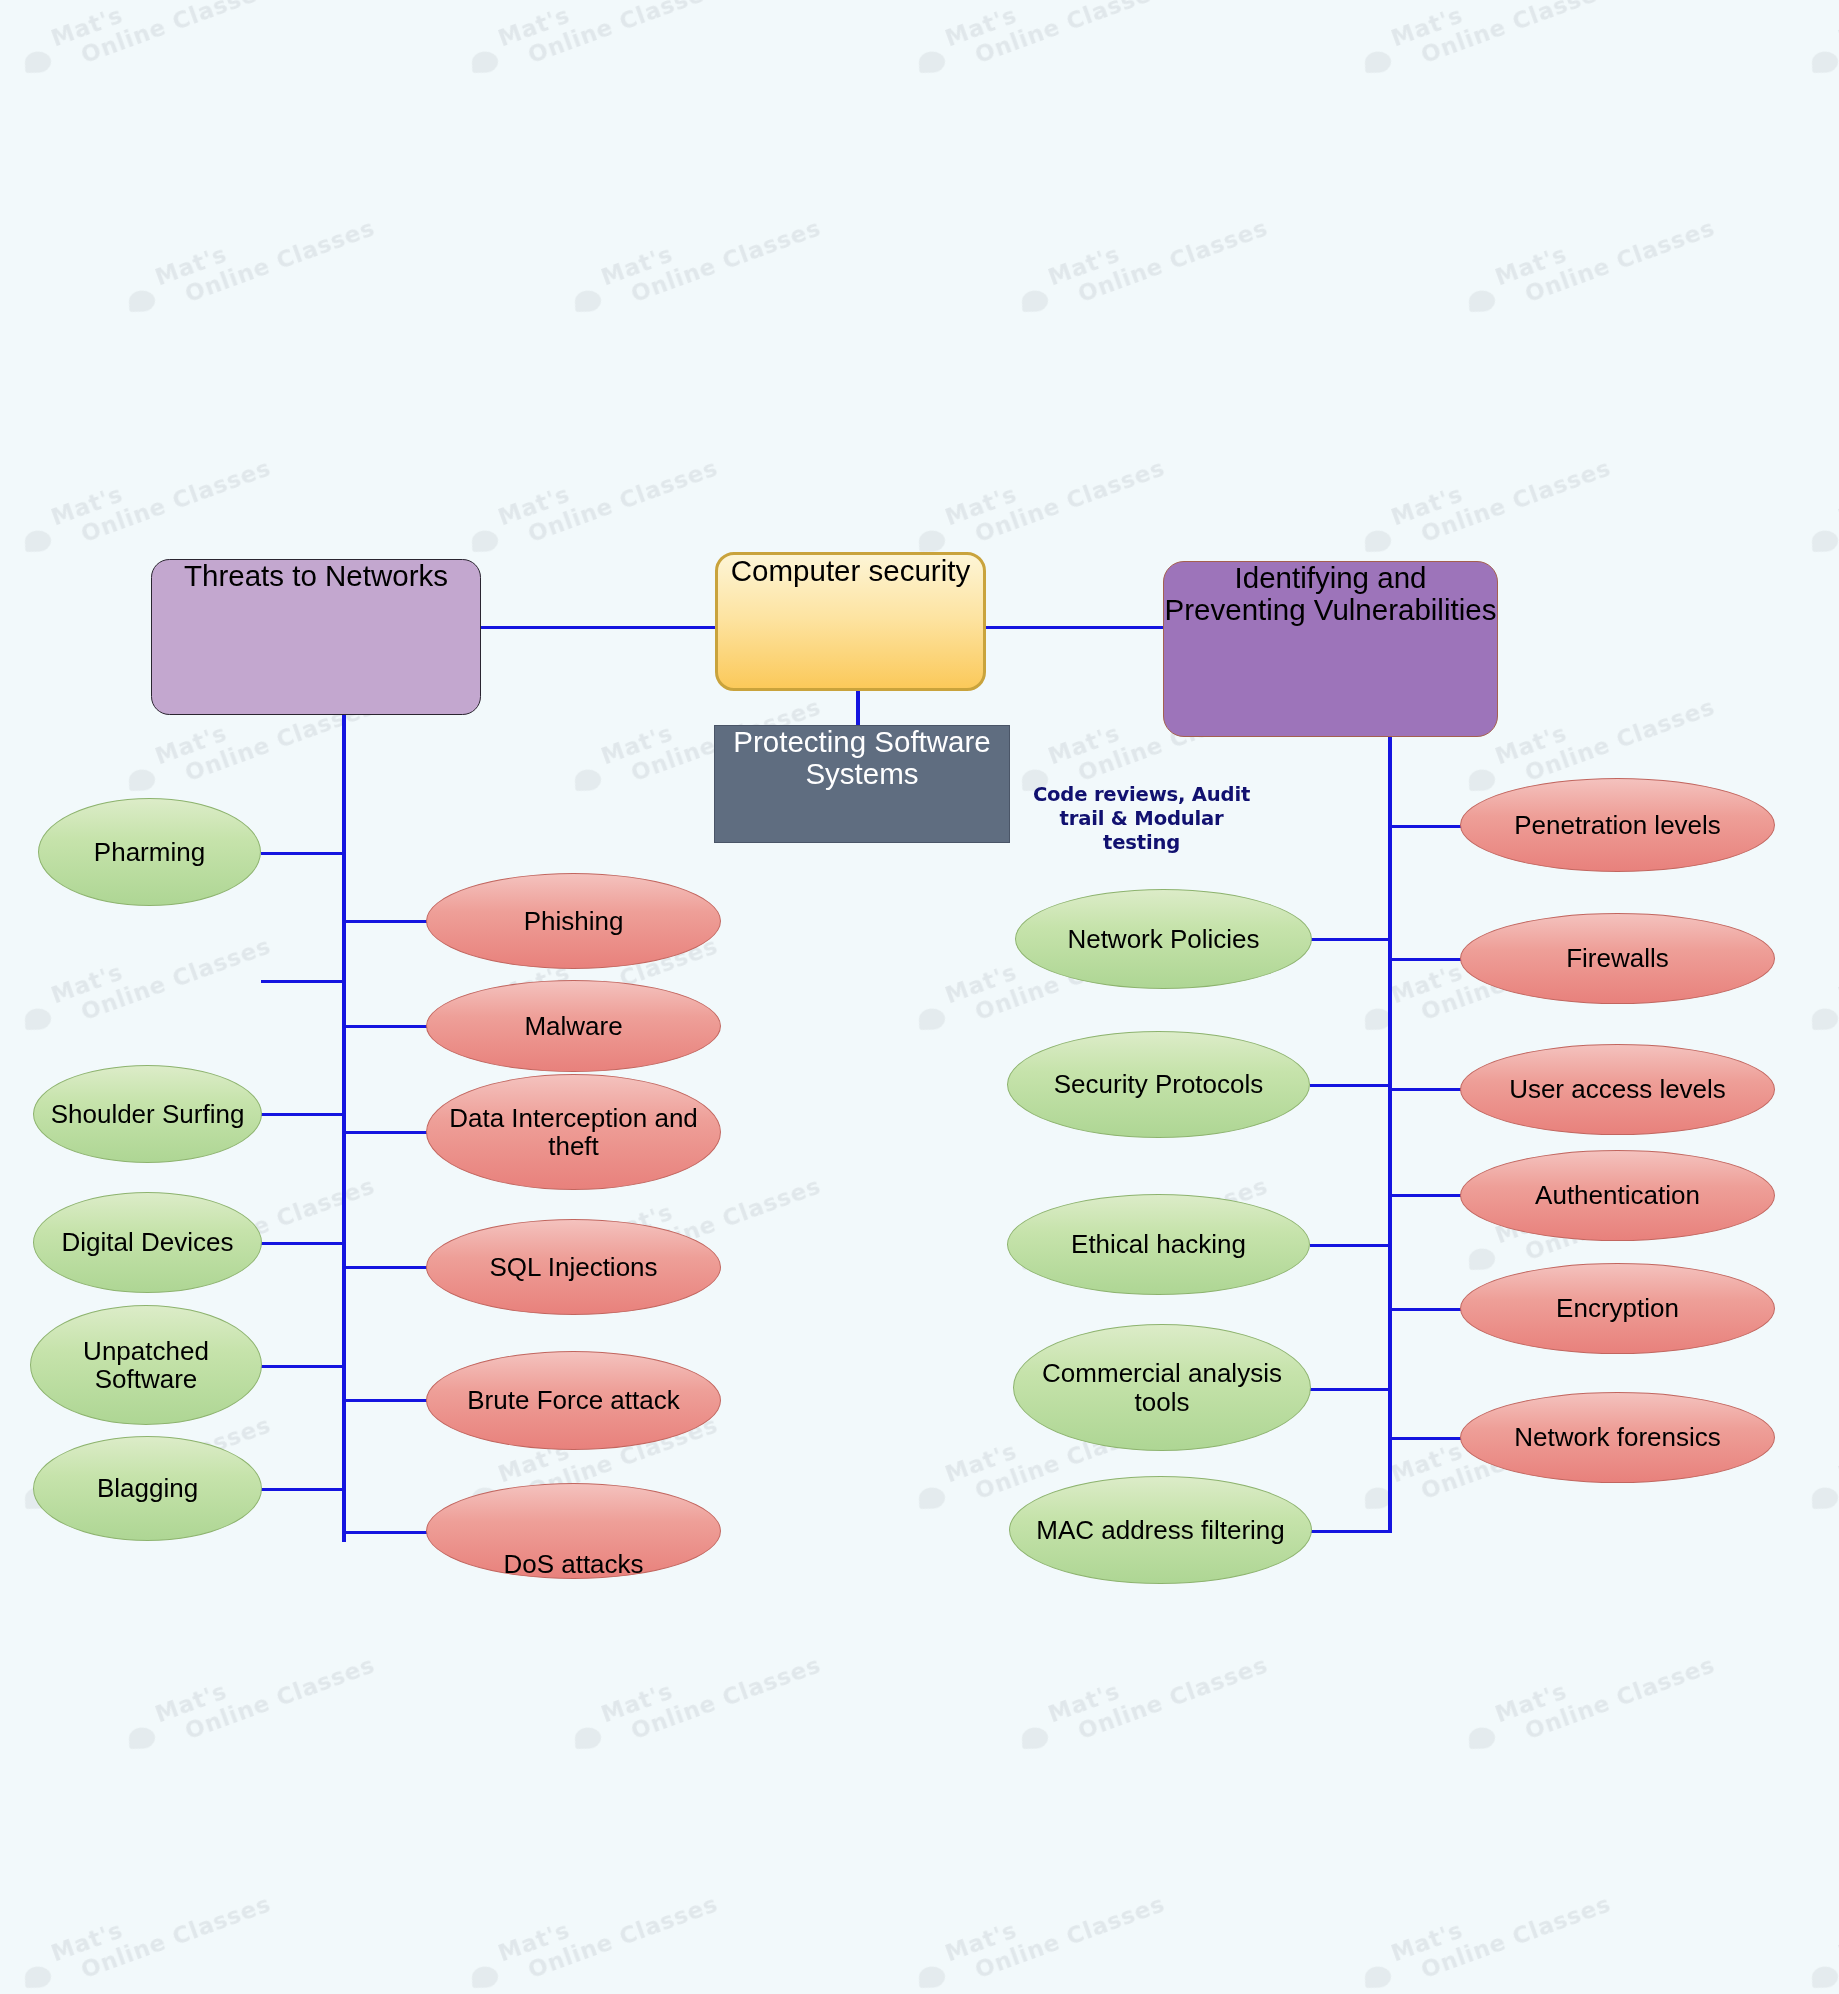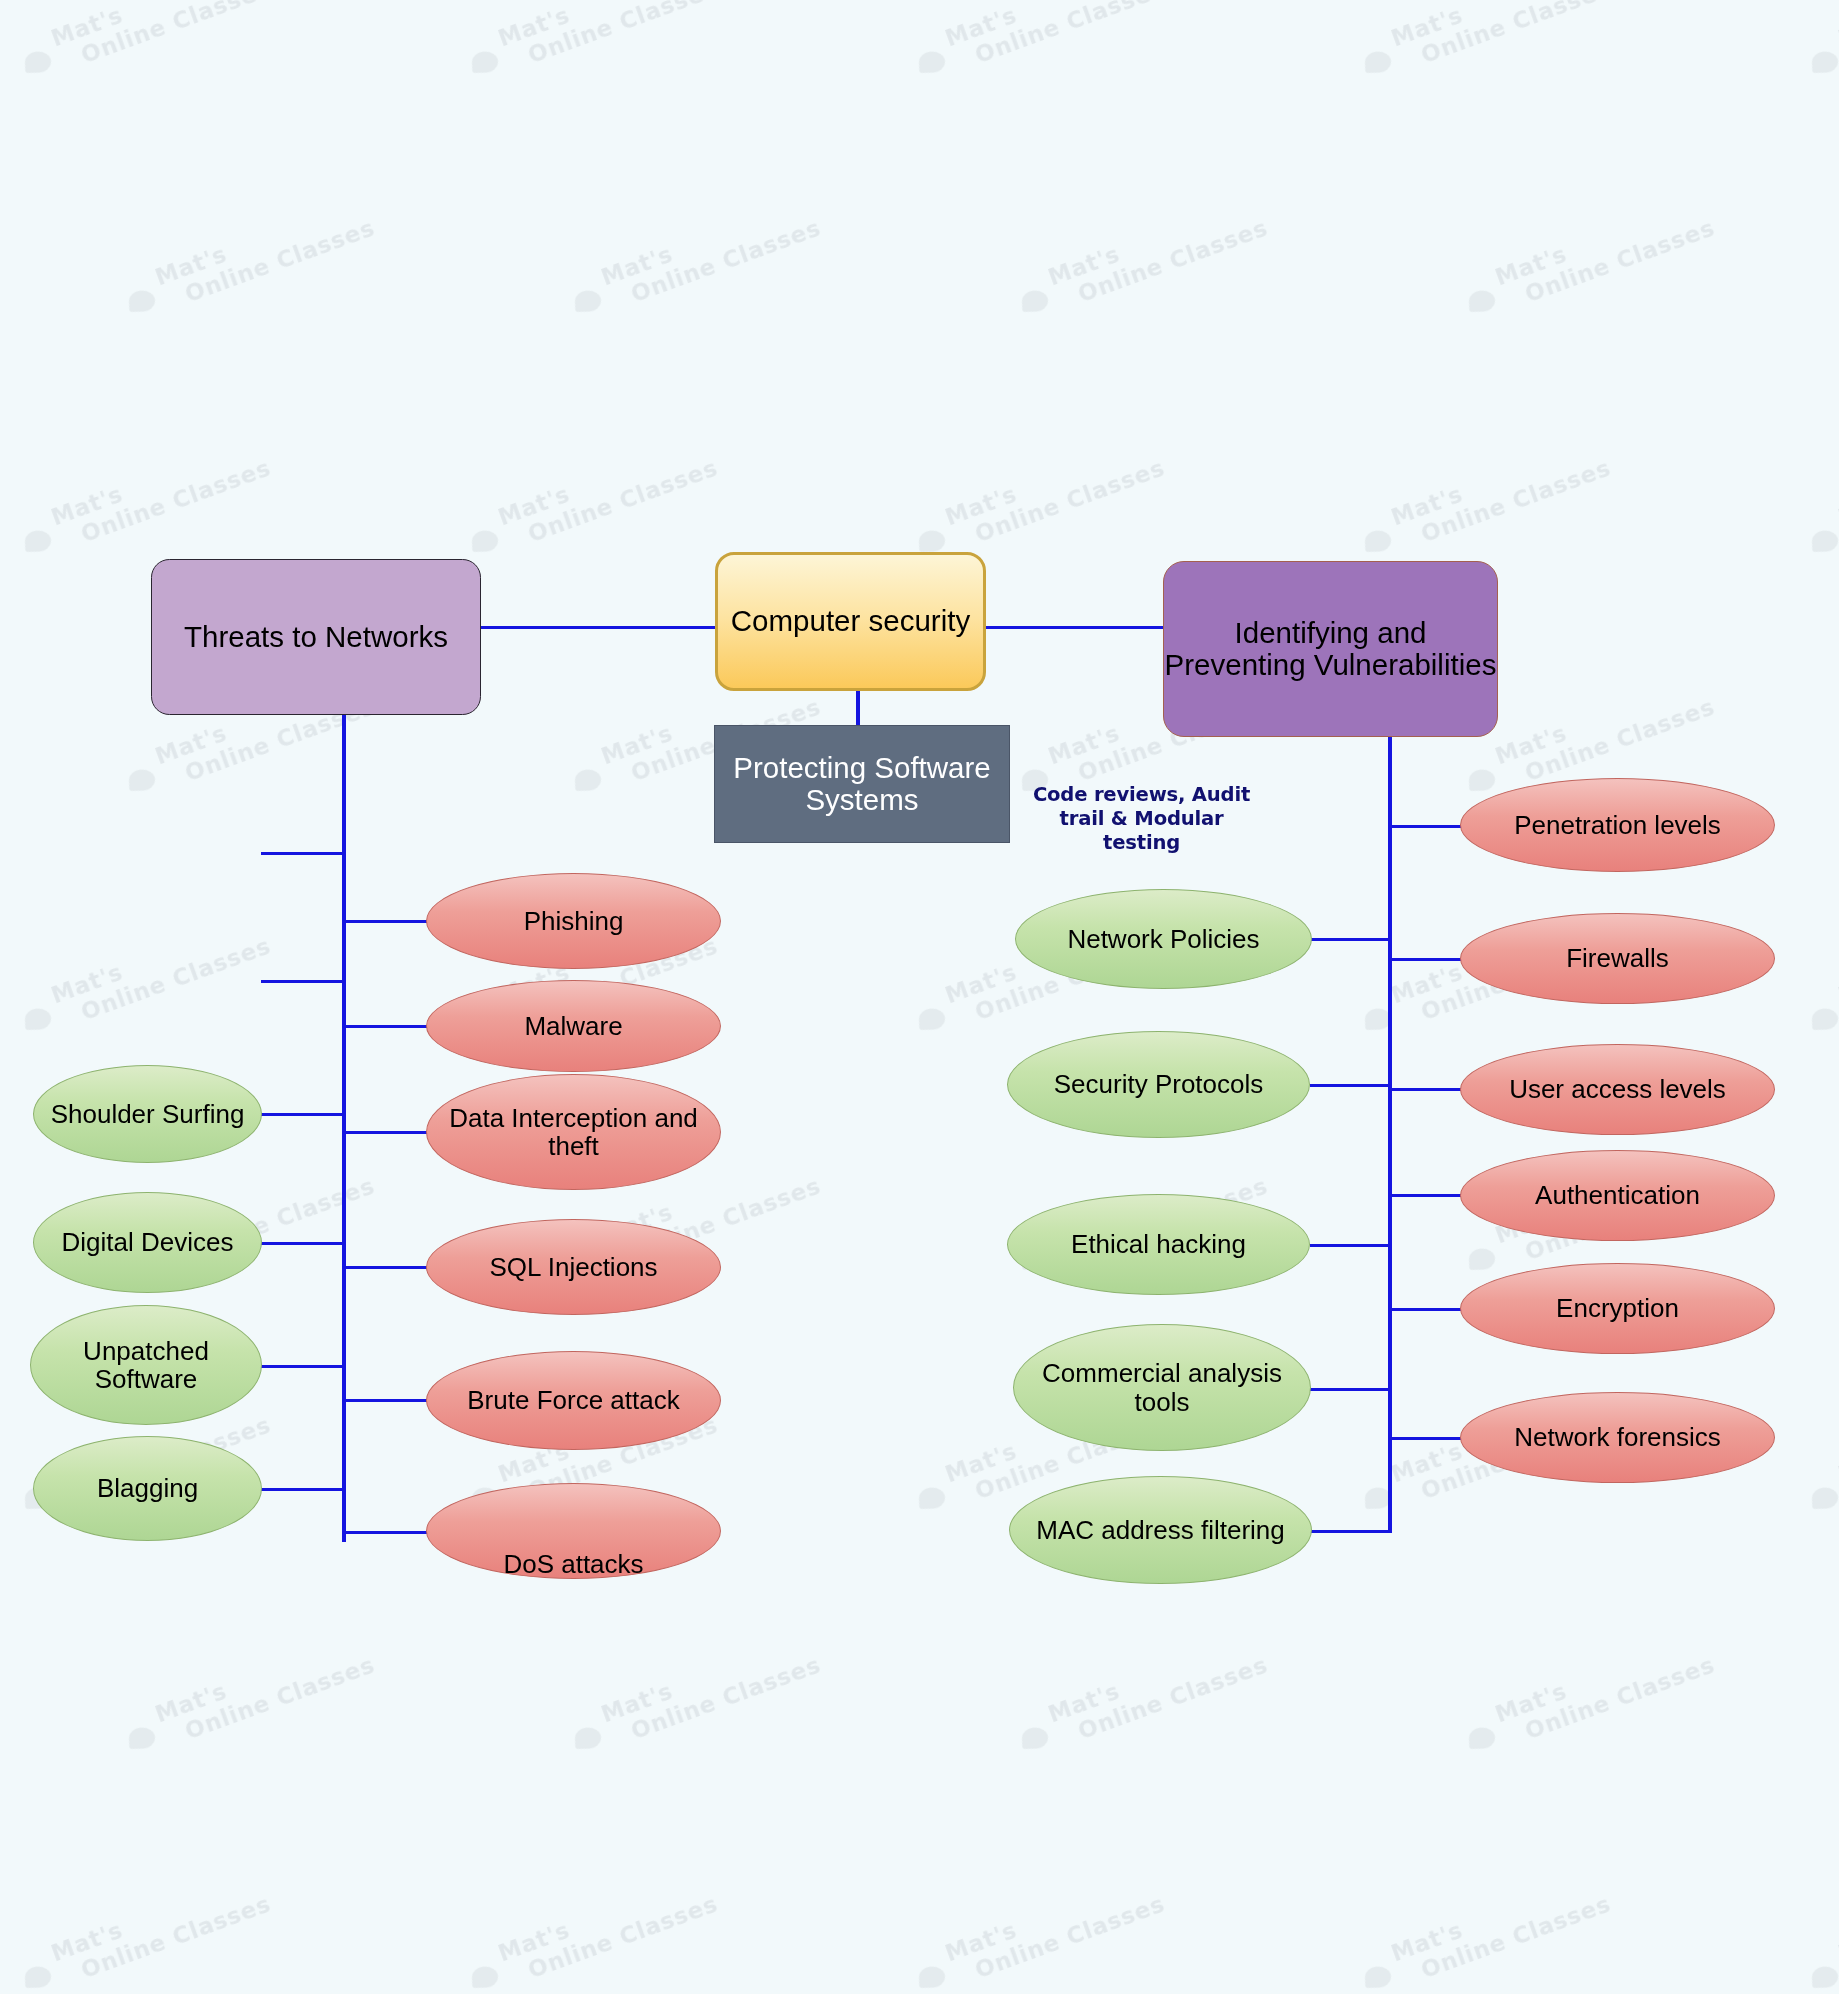--- a/index.html
+++ b/index.html
@@ -39,21 +39,21 @@
   }
 
   
   .line{position:absolute;background:#1515e0;}
   .hline{height:2.8px;}
   .vline{width:3.6px;}
 
   
   .node{
     position:absolute;
-    display:flex;align-items:center;justify-content:center;
+    display:flex;align-items:flex-start;justify-content:center;
     text-align:center;
     box-sizing:border-box;
     line-height:1.1;
     color:#000;
   }
   .rect-purple-left{
     background:#c3a7cf;
     border:1.2px solid #2a2530;
     border-radius:18.4px;
     font-size:29.5px;
@@ -203,20 +203,23 @@
   <div class="node rect-gray" style="left:714px;top:725px;width:296px;height:118px;">
     <span>Protecting Software Systems</span>
   </div>
 
   <div class="note" style="left:1018px;top:783px;width:247px;">Code reviews, Audit trail &amp; Modular testing</div>
 
   <div class="node rect-purple-right" style="left:1163px;top:561px;width:335px;height:176px;">
     <span>Identifying and Preventing Vulnerabilities</span>
   </div>
 
+  <div class="ell ell-green" style="left:38px;top:798px;width:223px;height:108px;">
+    <span>Pharming</span>
+  </div>
   <div class="ell ell-green" style="left:33px;top:1065px;width:229px;height:98px;">
     <span>Shoulder Surfing</span>
   </div>
   <div class="ell ell-green" style="left:33px;top:1192px;width:229px;height:101px;">
     <span>Digital Devices</span>
   </div>
   <div class="ell ell-green" style="left:30px;top:1305px;width:232px;height:120px;">
     <span>Unpatched Software</span>
   </div>
   <div class="ell ell-green" style="left:33px;top:1436px;width:229px;height:105px;">

